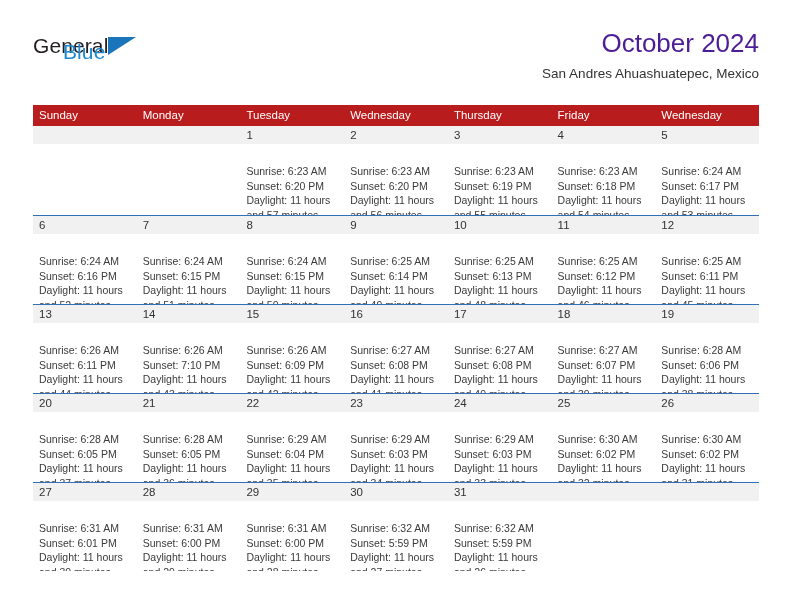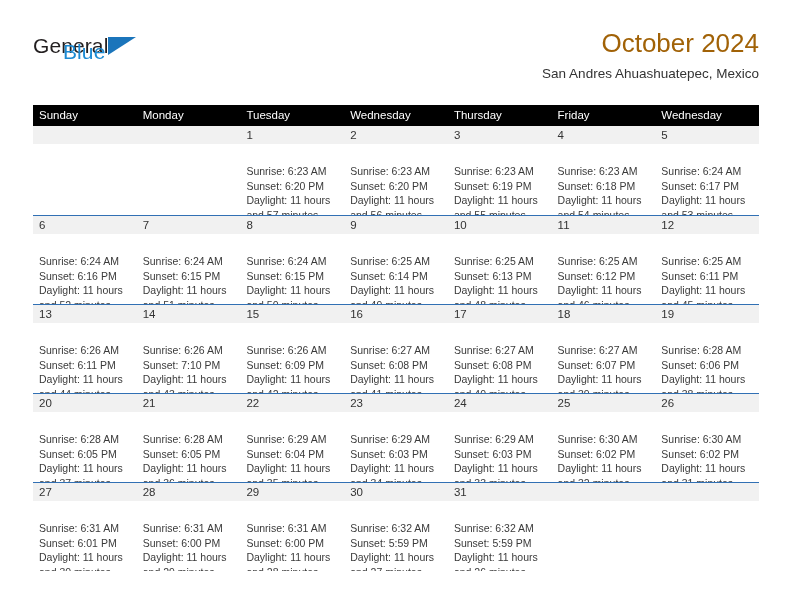--- a/index.html
+++ b/index.html
@@ -64,42 +64,42 @@
     line-height: 24px;
   }
   .title-block {
     position: absolute;
     right: 0;
     top: 0;
     text-align: right;
   }
   .cal-title {
     font-size: 26px;
-    color: #a16207;
+    color: #4c1d95;
     line-height: 34px;
     white-space: nowrap;
   }
   .cal-subtitle {
     font-size: 13.5px;
     color: #333333;
     line-height: 20px;
     margin-top: 4px;
     white-space: nowrap;
   }
 
   
   .calendar {
     position: absolute;
     left: 33px;
     top: 105px;
     width: 726px;
   }
   .weekday-row {
     display: flex;
-    background: #000000;
+    background: #b91c1c;
     height: 21px;
   }
   .weekday {
     flex: 1 1 0;
     color: #ffffff;
     font-size: 11.5px;
     line-height: 21px;
     padding-left: 6px;
     box-sizing: border-box;
     overflow: hidden;

